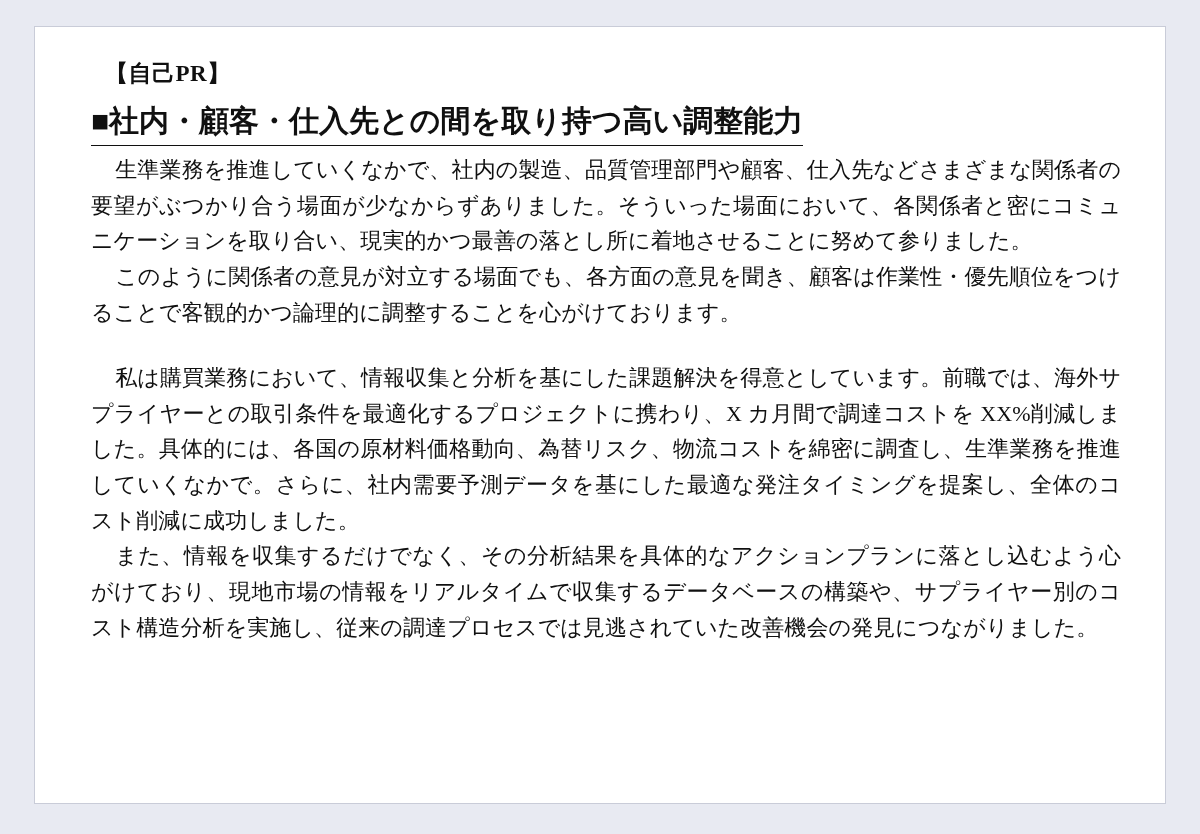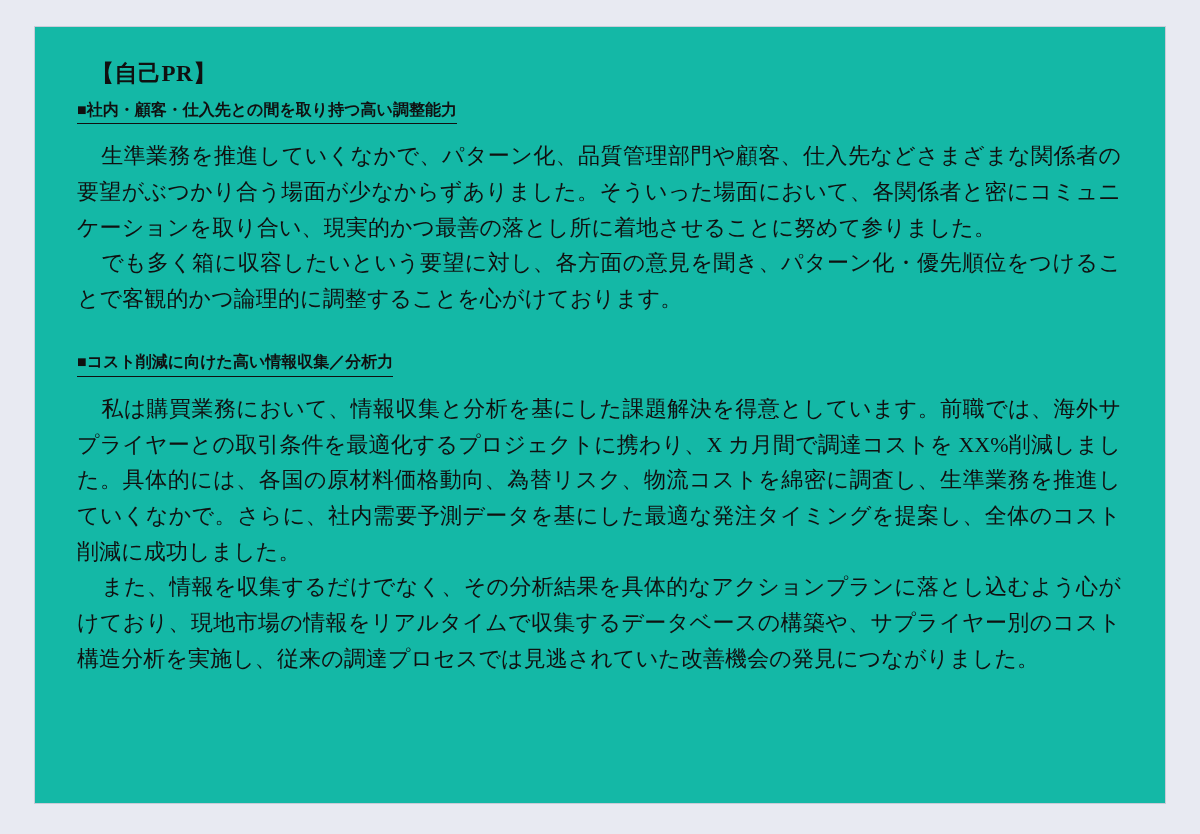--- a/index.html
+++ b/index.html
@@ -17,38 +17,38 @@
     box-sizing: border-box;
     width: 1200px;
     height: 834px;
     padding: 26px 34px 30px 34px;
     background: #e8eaf2;
   }
   .document {
     box-sizing: border-box;
     width: 1132px;
     height: 778px;
-    background: #14b8a6;
+    background: #ffffff;
     border: 1px solid #c9ccd8;
-    padding: 30px 44px 20px 42px;
+    padding: 30px 44px 20px 56px;
     overflow: hidden;
   }
   .doc-title {
     font-size: 23px;
     font-weight: 700;
     color: #101010;
     letter-spacing: 0.5px;
     margin: 0 0 6px 14px;
     line-height: 1.5;
   }
   .section-heading {
-    font-size: 16px;
+    font-size: 30px;
     font-weight: 700;
     color: #101010;
-    margin: 0 0 10px 0;
+    margin: 0 0 2px 0;
     line-height: 1.55;
     display: inline-block;
     border-bottom: 1.5px solid #101010;
     padding-bottom: 1px;
   }
   .section-heading-row {
     margin: 0 0 4px 0;
   }
   .para {
     font-size: 22px;
@@ -71,25 +71,22 @@
 <body>
 
 <div class="page-wrap">
   <div class="document">
 
     <div class="doc-title">【自己PR】</div>
 
     <div class="section-heading-row">
       <span class="section-heading">■社内・顧客・仕入先との間を取り持つ高い調整能力</span>
     </div>
-    <p class="para">生準業務を推進していくなかで、パターン化、品質管理部門や顧客、仕入先などさまざまな関係者の要望がぶつかり合う場面が少なからずありました。そういった場面において、各関係者と密にコミュニケーションを取り合い、現実的かつ最善の落とし所に着地させることに努めて参りました。</p>
-    <p class="para">でも多く箱に収容したいという要望に対し、各方面の意見を聞き、パターン化・優先順位をつけることで客観的かつ論理的に調整することを心がけております。</p>
+    <p class="para">生準業務を推進していくなかで、社内の製造、品質管理部門や顧客、仕入先などさまざまな関係者の要望がぶつかり合う場面が少なからずありました。そういった場面において、各関係者と密にコミュニケーションを取り合い、現実的かつ最善の落とし所に着地させることに努めて参りました。</p>
+    <p class="para">このように関係者の意見が対立する場面でも、各方面の意見を聞き、顧客は作業性・優先順位をつけることで客観的かつ論理的に調整することを心がけております。</p>
 
     <div class="section-gap"></div>
 
-    <div class="section-heading-row section-2">
-      <span class="section-heading">■コスト削減に向けた高い情報収集／分析力</span>
-    </div>
     <p class="para">私は購買業務において、情報収集と分析を基にした課題解決を得意としています。前職では、海外サプライヤーとの取引条件を最適化するプロジェクトに携わり、X カ月間で調達コストを XX%削減しました。具体的には、各国の原材料価格動向、為替リスク、物流コストを綿密に調査し、生準業務を推進していくなかで。さらに、社内需要予測データを基にした最適な発注タイミングを提案し、全体のコスト削減に成功しました。</p>
     <p class="para">また、情報を収集するだけでなく、その分析結果を具体的なアクションプランに落とし込むよう心がけており、現地市場の情報をリアルタイムで収集するデータベースの構築や、サプライヤー別のコスト構造分析を実施し、従来の調達プロセスでは見逃されていた改善機会の発見につながりました。</p>
 
   </div>
 </div>
 
 </body></html>

